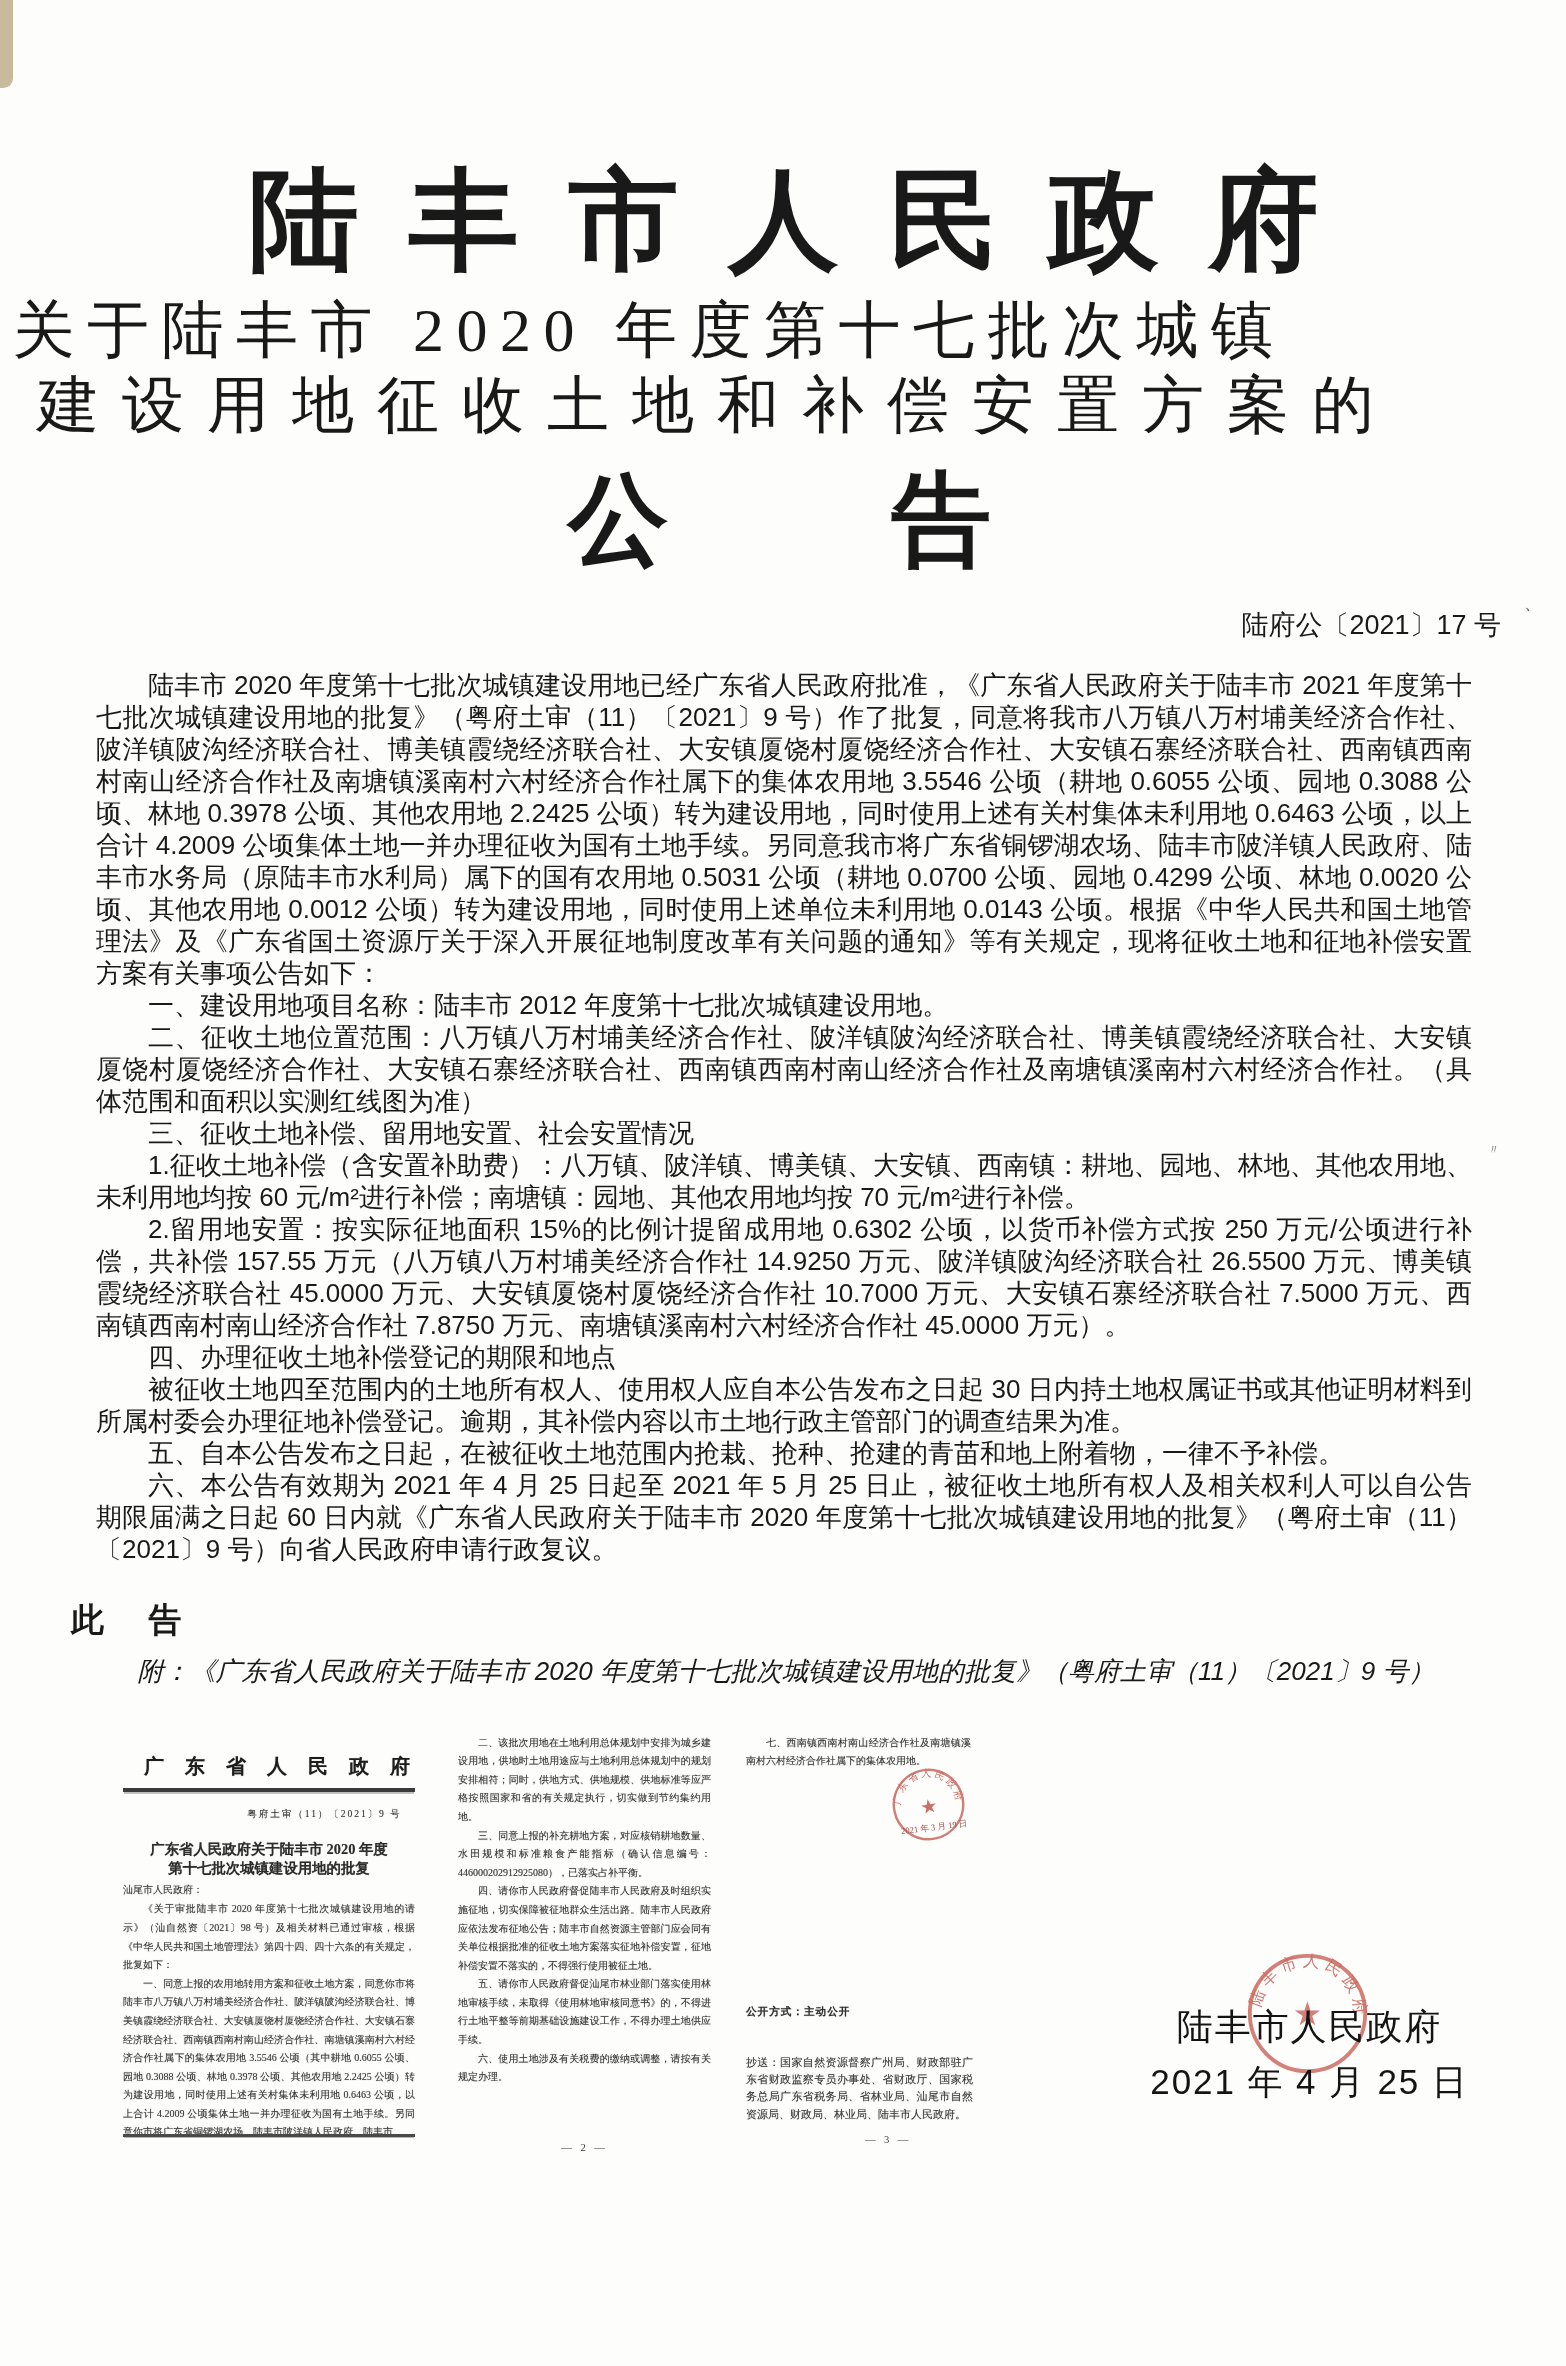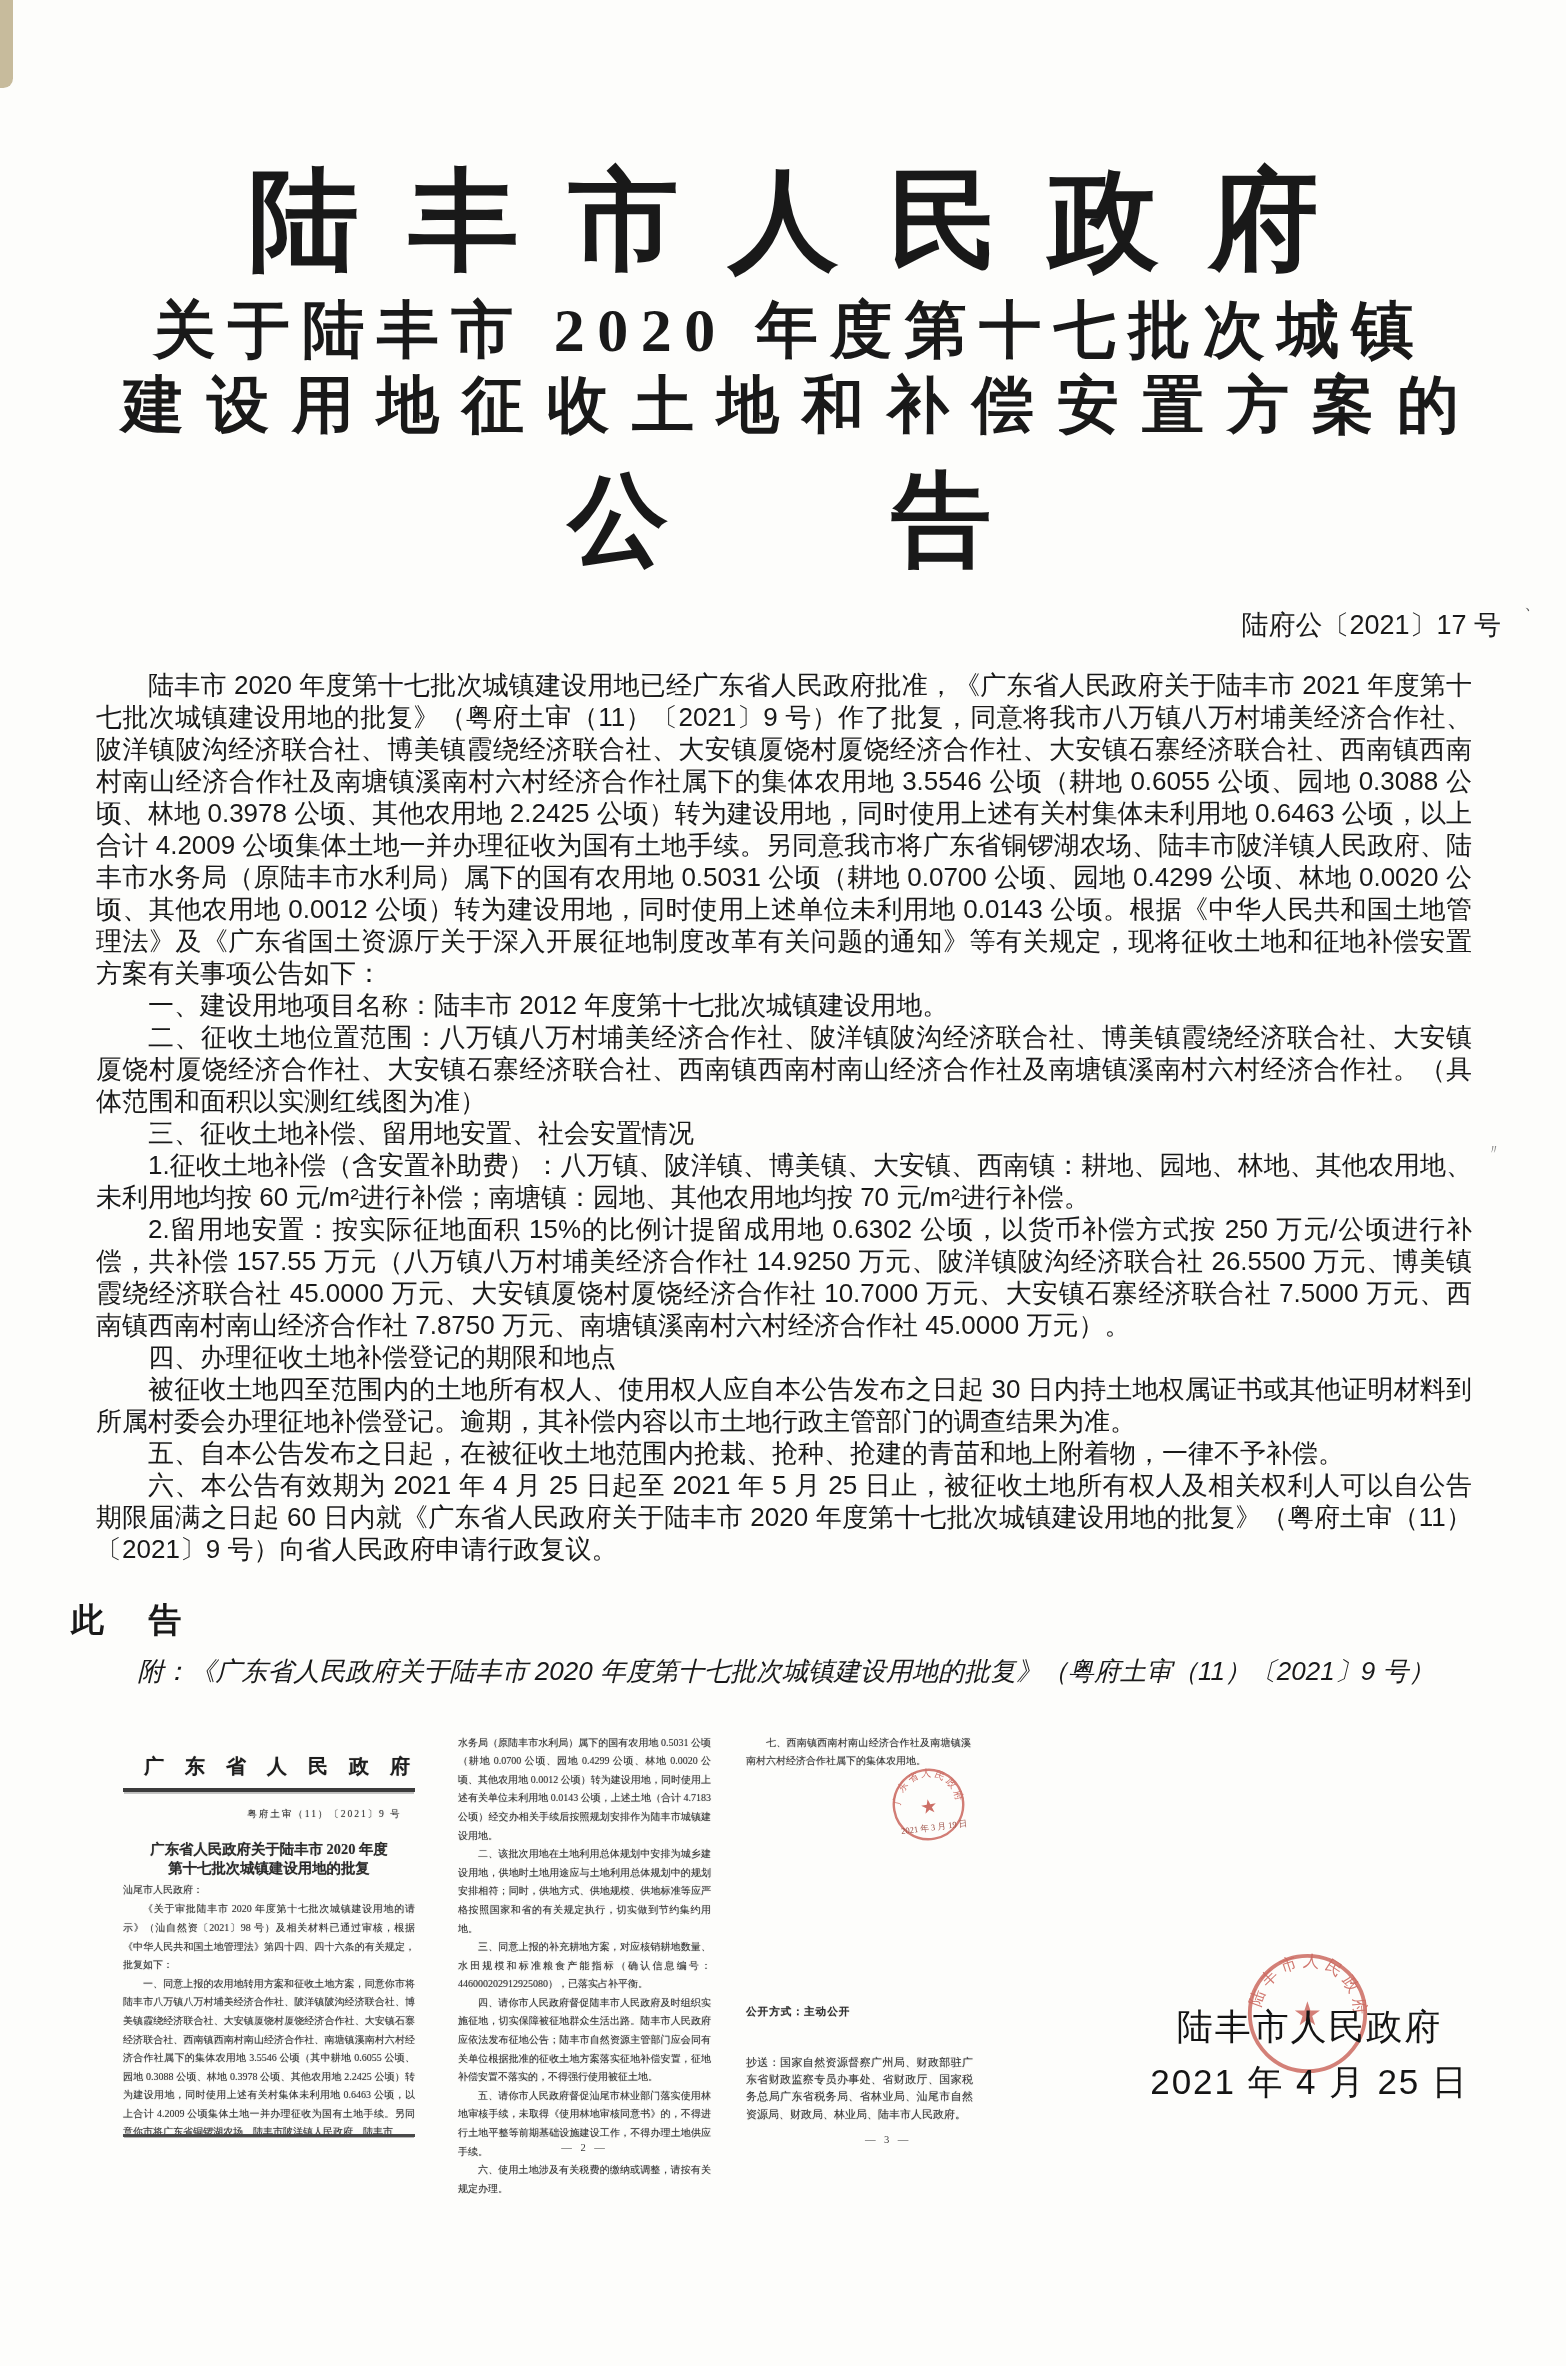--- a/index.html
+++ b/index.html
@@ -14,22 +14,22 @@
     background:#c7bb9c;border-bottom-right-radius:9.6px;
   }
   .speck{position:absolute;color:#5a5a5a;font-size:17.3px;}
   .org-title{
     padding-top:165px;text-align:center;
     font-family:"Liberation Serif","DejaVu Serif",serif;
     font-weight:bold;font-size:110px;line-height:113px;
     letter-spacing:50px;padding-left:50px;white-space:nowrap;
   }
   .subtitle{
-    text-align:center;font-family:"Liberation Serif","DejaVu Serif",serif;
-    font-weight:bold;font-size:62px;line-height:75px;white-space:nowrap;
+    font-family:"Liberation Serif","DejaVu Serif",serif;
+    font-weight:normal;font-size:62px;line-height:75px;white-space:nowrap;
   }
   .subtitle-1{margin-top:15.4px;letter-spacing:12.5px;padding-left:12.5px;}
   .subtitle-2{letter-spacing:23px;padding-left:37px;}
   .notice-title{
     margin-top:13.4px;text-align:center;
     font-family:"Liberation Serif","DejaVu Serif",serif;
     font-weight:bold;font-size:100px;line-height:127px;letter-spacing:7.7px;
   }
   .doc-number{
     margin-top:25px;padding-right:66px;text-align:right;
@@ -147,21 +147,20 @@
       </div>
       <div class="scan-salutation">汕尾市人民政府：</div>
       <div class="scan-text" style="margin-top:3.8px;">
         <p>《关于审批陆丰市 2020 年度第十七批次城镇建设用地的请示》（汕自然资〔2021〕98 号）及相关材料已通过审核，根据《中华人民共和国土地管理法》第四十四、四十六条的有关规定，批复如下：</p>
         <p>一、同意上报的农用地转用方案和征收土地方案，同意你市将陆丰市八万镇八万村埔美经济合作社、陂洋镇陂沟经济联合社、博美镇霞绕经济联合社、大安镇厦饶村厦饶经济合作社、大安镇石寨经济联合社、西南镇西南村南山经济合作社、南塘镇溪南村六村经济合作社属下的集体农用地 3.5546 公顷（其中耕地 0.6055 公顷、园地 0.3088 公顷、林地 0.3978 公顷、其他农用地 2.2425 公顷）转为建设用地，同时使用上述有关村集体未利用地 0.6463 公顷，以上合计 4.2009 公顷集体土地一并办理征收为国有土地手续。另同意你市将广东省铜锣湖农场、陆丰市陂洋镇人民政府、陆丰市</p>
       </div>
     </div>
     <div class="col1-bottom-rule"></div>
 
     <div class="scan-col col2 scan-text">
-      <p class="cont">水务局（原陆丰市水利局）属下的国有农用地 0.5031 公顷（耕地 0.0700 公顷、园地 0.4299 公顷、林地 0.0020 公顷、其他农用地 0.0012 公顷）转为建设用地，同时使用上述有关单位未利用地 0.0143 公顷，上述土地（合计 4.7183 公顷）经交办相关手续后按照规划安排作为陆丰市城镇建设用地。</p>
       <p>二、该批次用地在土地利用总体规划中安排为城乡建设用地，供地时土地用途应与土地利用总体规划中的规划安排相符；同时，供地方式、供地规模、供地标准等应严格按照国家和省的有关规定执行，切实做到节约集约用地。</p>
       <p>三、同意上报的补充耕地方案，对应核销耕地数量、水田规模和标准粮食产能指标（确认信息编号：446000202912925080），已落实占补平衡。</p>
       <p>四、请你市人民政府督促陆丰市人民政府及时组织实施征地，切实保障被征地群众生活出路。陆丰市人民政府应依法发布征地公告；陆丰市自然资源主管部门应会同有关单位根据批准的征收土地方案落实征地补偿安置，征地补偿安置不落实的，不得强行使用被征土地。</p>
       <p>五、请你市人民政府督促汕尾市林业部门落实使用林地审核手续，未取得《使用林地审核同意书》的，不得进行土地平整等前期基础设施建设工作，不得办理土地供应手续。</p>
       <p>六、使用土地涉及有关税费的缴纳或调整，请按有关规定办理。</p>
     </div>
     <div class="page-num page2-num">— 2 —</div>
 
     <div class="scan-col col3 scan-text">
       <p>七、西南镇西南村南山经济合作社及南塘镇溪南村六村经济合作社属下的集体农用地。</p>

